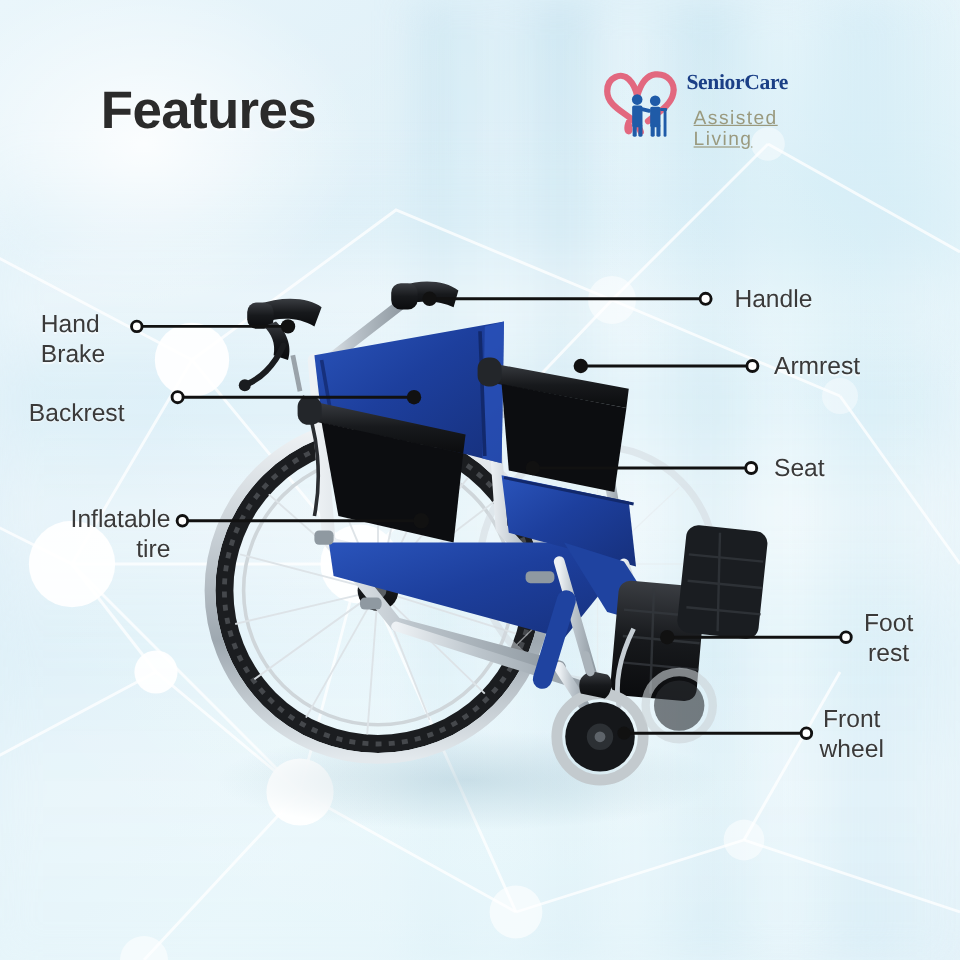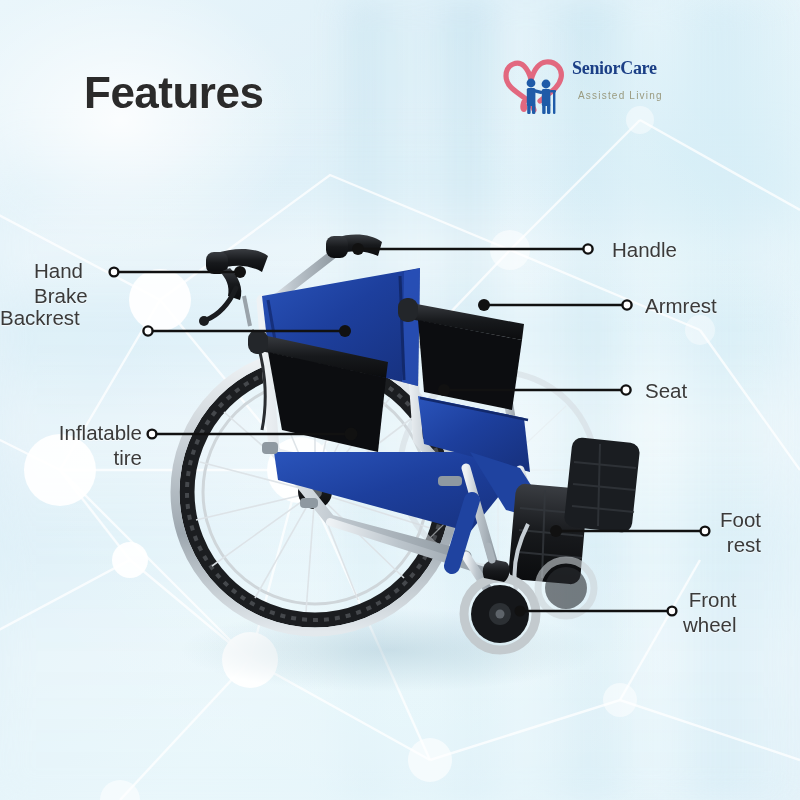--- a/index.html
+++ b/index.html
@@ -81,38 +81,39 @@
     font-family: "Liberation Serif", serif;
     font-size: 18px;
     font-weight: bold;
     color: #1b3f86;
     letter-spacing: -0.3px;
   }
   #logo .logo-sub {
     position: absolute;
     left: 78px;
     top: 38px;
-    font-size: 10px;
+    font-size: 16px;
     color: #9a9a7f;
     letter-spacing: 1.2px;
+    text-decoration: underline;
   }
 
   
   #product { position: absolute; left: 0; top: 0; width: 800px; height: 800px; }
 
   
   .callout-label {
     position: absolute;
     font-size: 20.5px;
     color: #3a3a3a;
     line-height: 25px;
     white-space: pre-line;
     text-shadow: 0 1px 1px rgba(255,255,255,.7);
   }
-  .callout-label.right { text-align: right; }
+  .callout-label.right { text-align: center; }
   .callout-label.left  { text-align: left; }
 </style>
 </head>
 <body>
 
 <div id="canvas">
 
   <div class="bg-layer bg-blur-b"></div>
   <div class="bg-layer bg-blur-c"></div>
   <div class="bg-layer bg-blur-a"></div>
@@ -370,21 +371,21 @@
       <circle cx="588" cy="249" r="4.6"></circle>
       <circle cx="627" cy="305" r="4.6"></circle>
       <circle cx="626" cy="390" r="4.6"></circle>
       <circle cx="705" cy="531" r="4.4"></circle>
       <circle cx="672" cy="611" r="4.4"></circle>
     </g>
   </svg>
 
   <div class="callout-label left" style="left:34px;  top:258px; width:80px;">Hand
 Brake</div>
-  <div class="callout-label left" style="left:0px;   top:305px; width:140px;">Backrest</div>
+  <div class="callout-label left" style="left:0px;   top:332px; width:140px;padding-left:24px;">Backrest</div>
   <div class="callout-label left" style="left:0px;   top:420px; width:142px; text-align:right; padding-left:47px; box-sizing:border-box;">Inflatable
 tire</div>
   <div class="callout-label right" style="left:612px; top:237px;">Handle</div>
   <div class="callout-label right" style="left:645px; top:293px;">Armrest</div>
   <div class="callout-label right" style="left:645px; top:378px;">Seat</div>
   <div class="callout-label right" style="left:720px; top:507px;">Foot
 rest</div>
   <div class="callout-label right" style="left:683px; top:587px;">Front
 wheel</div>
 

